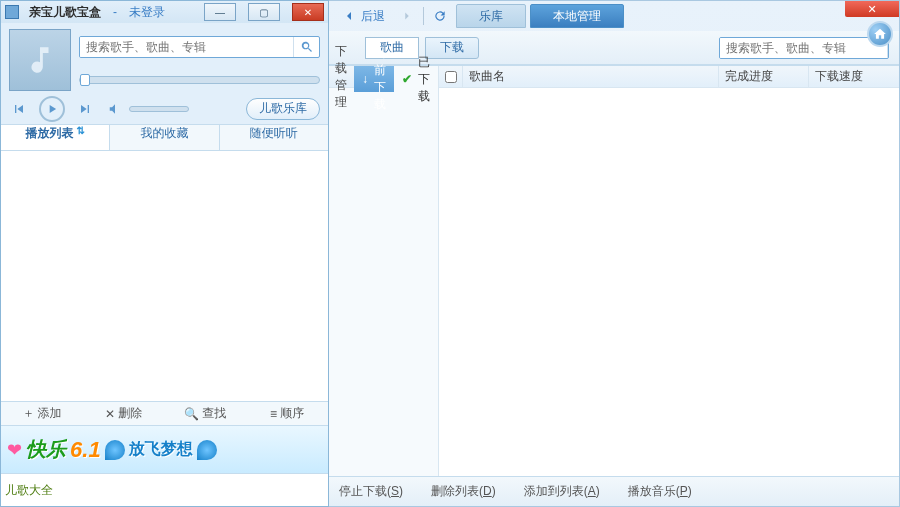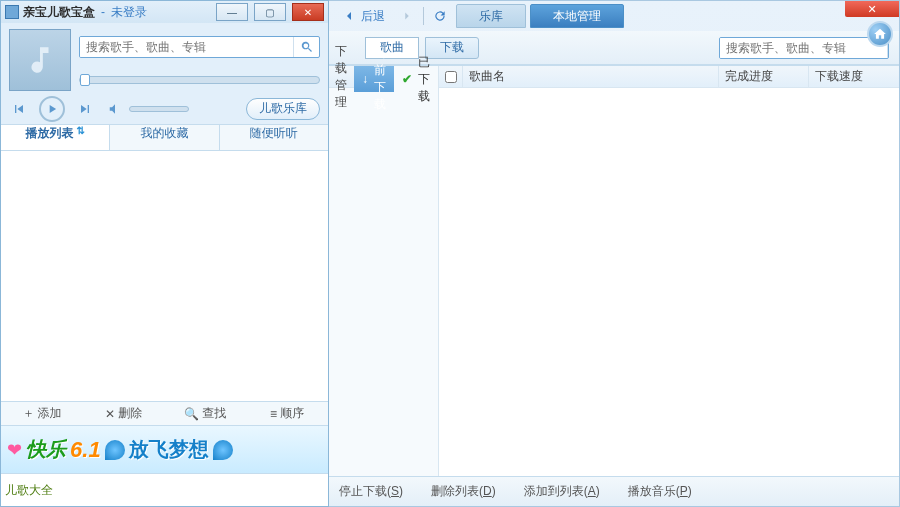--- a/index.html
+++ b/index.html
@@ -1,21 +1,21 @@
 <!DOCTYPE html>
 <html><head>
 <meta charset="utf-8">
 <style>
 * { margin: 0; padding: 0; box-sizing: border-box; }
 body { font-family: "Microsoft YaHei", SimSun, Arial, sans-serif; font-size: 12px; background: #fff; width: 900px; height: 507px; overflow: hidden; position: relative; }
 .app { display: flex; width: 900px; height: 507px; }
 
 
 .left { width: 329px; height: 507px; border: 1px solid #8bb7d8; background: #fff; display: flex; flex-direction: column; }
-.left-title { height: 22px; background: linear-gradient(#e2effa, #d3e6f5); display: flex; align-items: center; padding: 0 4px; gap: 4px; }
+.left-title { height: 22px; background: linear-gradient(#e2effa, #d3e6f5); display: flex; align-items: center; padding: 0 4px; gap: 10px; }
 .left-title .appicon { width: 14px; height: 14px; background: #6fa8d8; border: 1px solid #3b79b0; }
 .left-title .t1 { color: #2d2d2d; font-weight: bold; }
 .left-title .t2 { color: #3a7ec5; margin-left: 2px; }
 .left-title .spacer { flex: 1; }
 .winbtn { width: 32px; height: 18px; margin-left: 2px; display: flex; align-items: center; justify-content: center; border: 1px solid #7aa4c7; background: linear-gradient(#f0f6fb, #d7e7f4); cursor: pointer; font-size: 10px; color: #3a5a74; }
 .winbtn.close { background: linear-gradient(#e86b56, #c93c24); border-color: #a52f1b; color: #fff; }
 
 .player-top { height: 70px; background: #e2effa; display: flex; align-items: center; padding: 6px 8px 2px 8px; gap: 8px; }
 .art { width: 62px; height: 62px; background: linear-gradient(#bcd4e7, #9fc0d9); border: 1px solid #7aa4c7; display: flex; align-items: center; justify-content: center; }
 .art svg { width: 34px; height: 34px; fill: #e8f2fa; opacity: .9; }
@@ -41,21 +41,21 @@
 .tab.active { background: #fff; font-weight: bold; }
 .tab .sortico { color: #2d93d6; font-size: 10px; }
 
 .list-area { flex: 1; background: #fff; }
 .list-actions { height: 24px; border-top: 1px solid #c5dced; background: #f2f8fc; display: flex; align-items: center; }
 .la { flex: 1; display: flex; align-items: center; justify-content: center; gap: 3px; color: #555; cursor: pointer; }
 
 .banner { height: 48px; background: linear-gradient(#e9f7ff, #c9ebff); border-top: 1px solid #c5dced; display: flex; align-items: center; padding: 0 6px; gap: 4px; overflow: hidden; }
 .banner .b1 { font-weight: bold; font-style: italic; color: #1c9c1c; font-size: 20px; text-shadow: 1px 1px #fff; }
 .banner .b2 { color: #ff8a00; font-size: 22px; font-weight: bold; font-style: italic; text-shadow: 1px 1px #fff; }
-.banner .b3 { color: #1580c9; font-size: 20px; font-weight: bold; text-shadow: 1px 1px #fff; }
+.banner .b3 { color: #1580c9; font-size: 16px; font-weight: bold; text-shadow: 1px 1px #fff; }
 .wing { width: 20px; height: 20px; background: radial-gradient(circle, #6fc5ff, #1580c9); border-radius: 50% 50% 50% 0; }
 
 .bottom-link { height: 30px; padding: 16px 4px; display: flex; align-items: center; border-top: 1px solid #c5dced; color: #4d7c0f; }
 
 
 .right { flex: 1; height: 507px; background: linear-gradient(#e8f2fb, #dfeaf5); display: flex; flex-direction: column; border: 1px solid #a9c8e1; border-left: 0; position: relative; }
 .r-title { height: 30px; display: flex; align-items: center; padding: 0 8px; }
 .navbtn { width: 24px; height: 22px; display: flex; align-items: center; justify-content: center; cursor: pointer; color: #3a7ec5; }
 .navbtn svg { fill: #3a7ec5; }
 .navbtn.disabled svg { fill: #b4c9db; }

